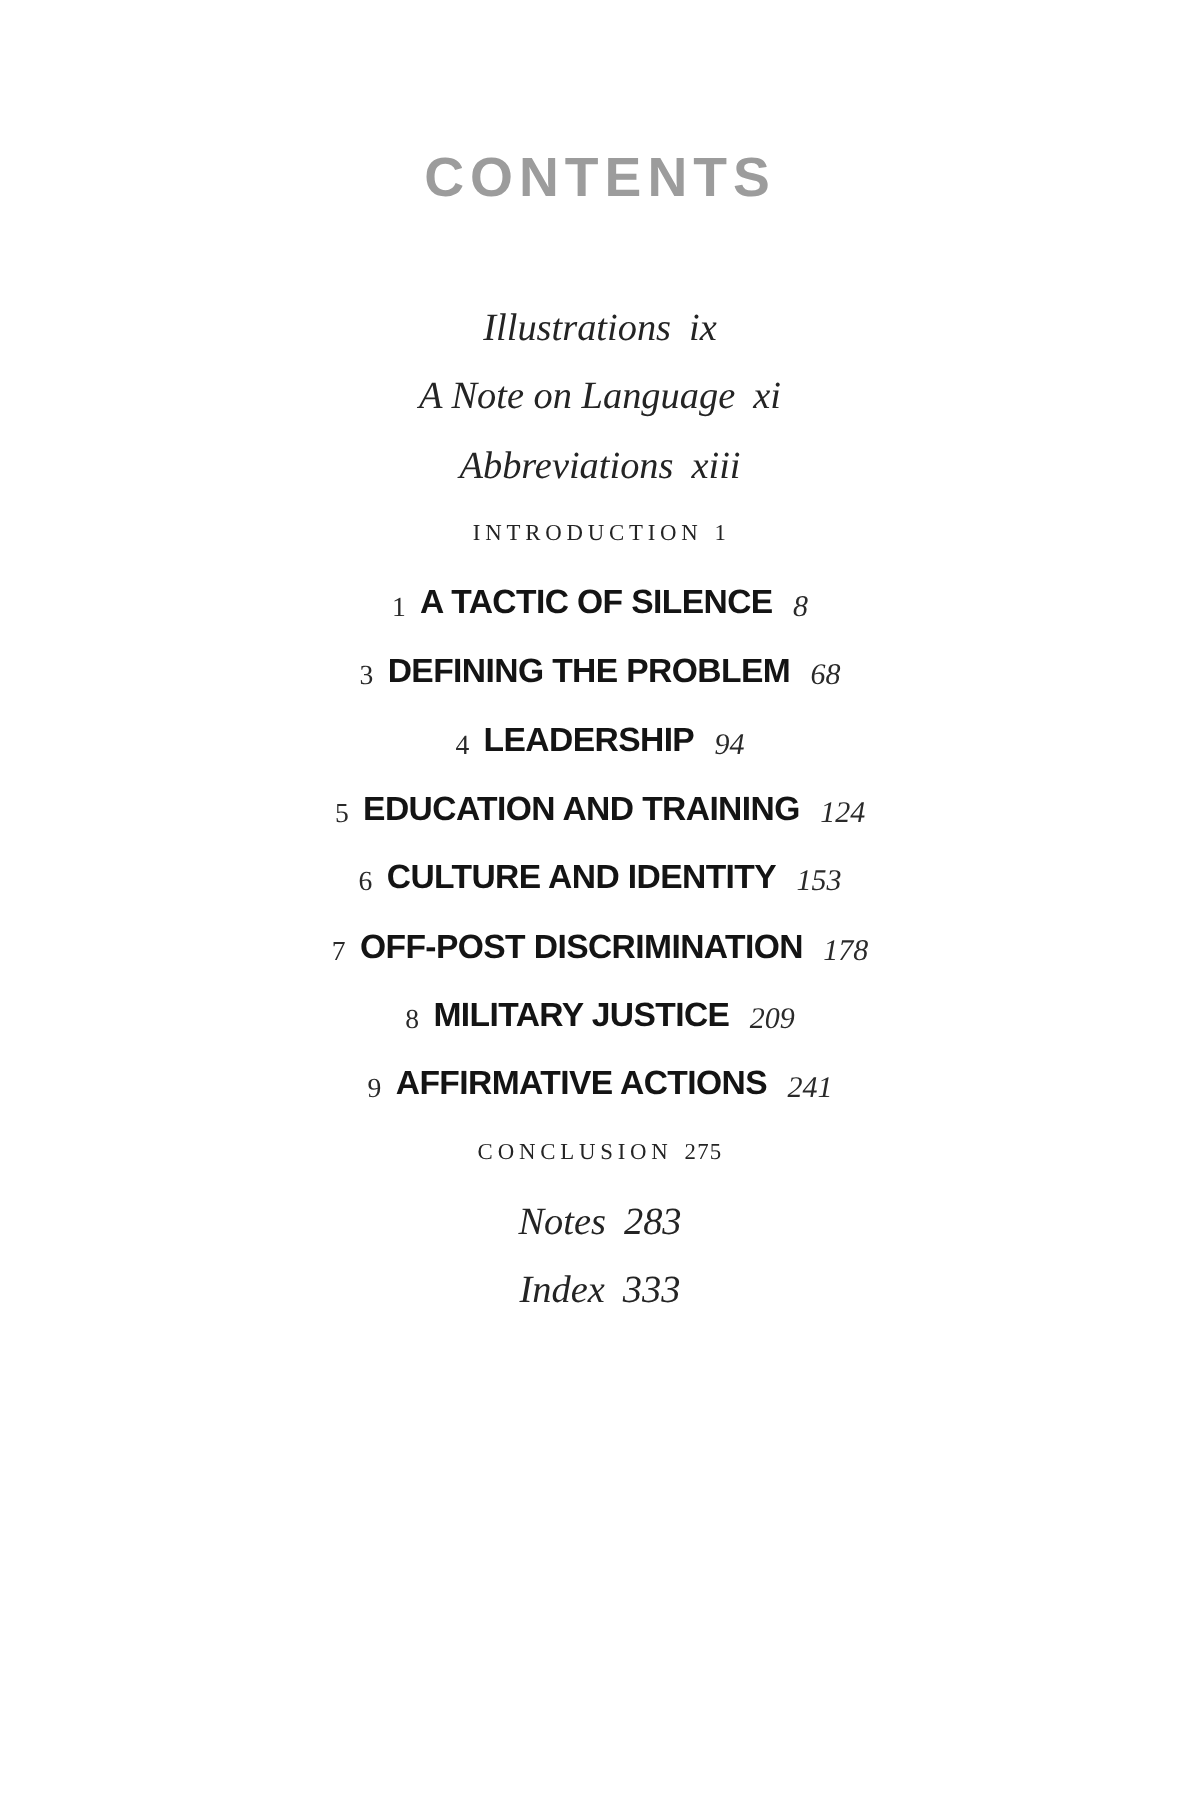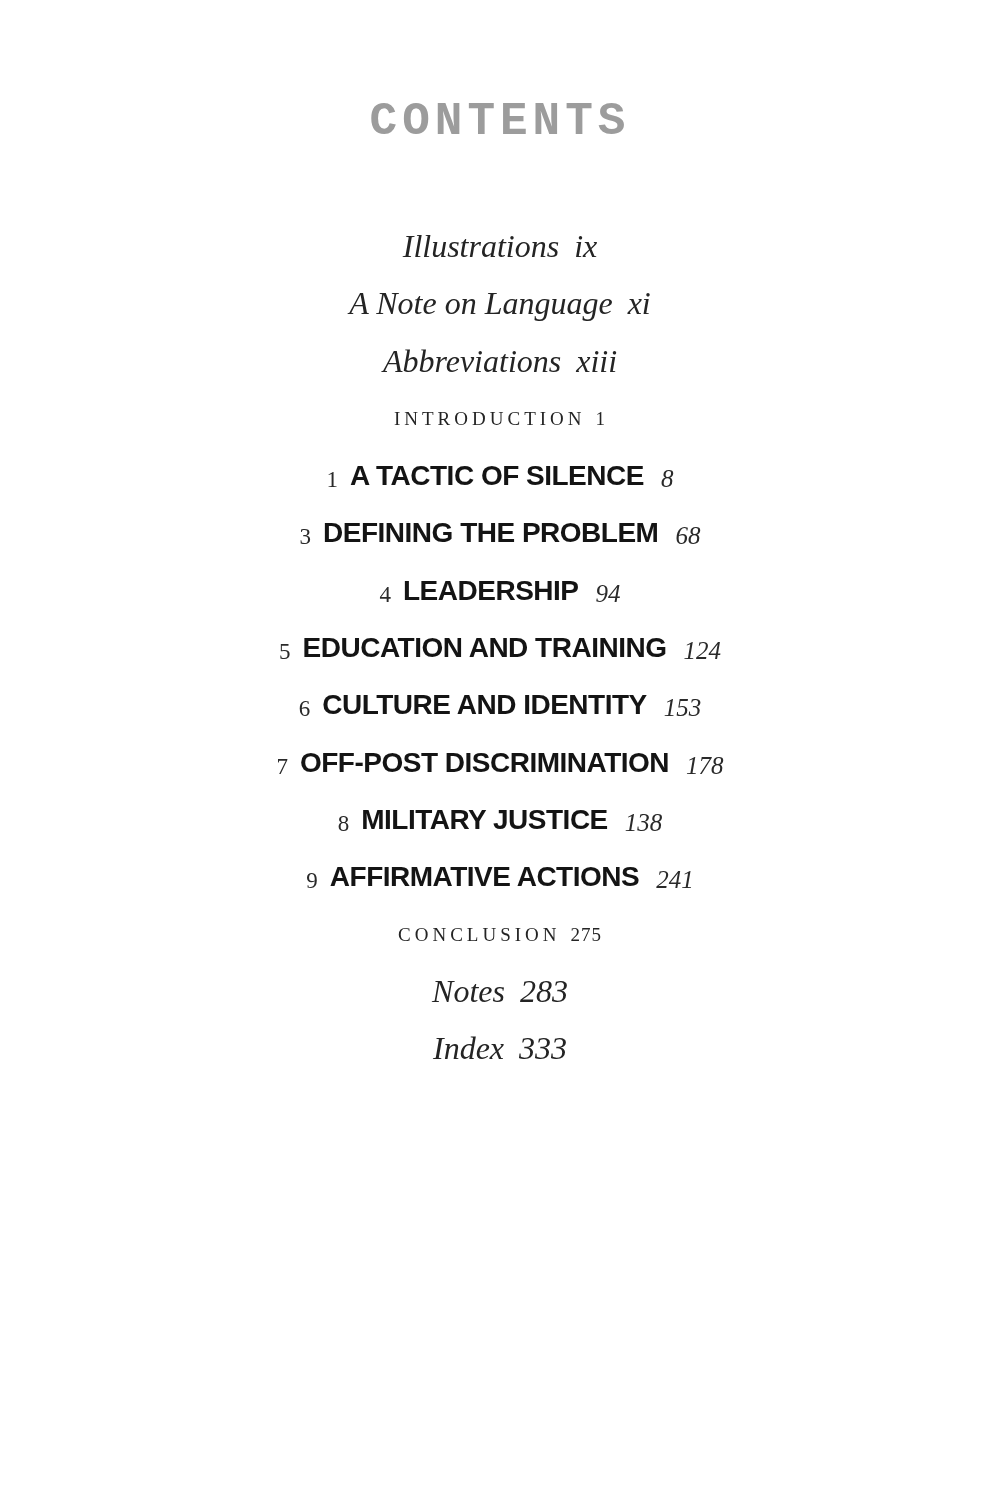--- a/index.html
+++ b/index.html
@@ -10,23 +10,23 @@
   .page {
     position: relative;
     width: 1000px;
     height: 1510px;
     background: #ffffff;
     overflow: hidden;
     font-family: "Liberation Serif", serif;
     color: #1c1c1c;
   }
   .toc-title {
-    padding-top: 96px;
+    padding-top: 120px;
     text-align: center;
-    font-family: Liberation Mono, monospace;
+    font-family: Liberation Sans, sans-serif;
     font-weight: 700;
     font-size: 46px;
     letter-spacing: 5px;
     color: #9c9c9c;
   }
   .toc-list {
     margin-top: 70px;
   }
   .toc-row {
     height: 57.3px;
@@ -125,21 +125,21 @@
 
     <div class="toc-row row-chapter">
       <span class="chapter-number">6</span><span class="entry-label">CULTURE AND IDENTITY</span><span class="entry-page">153</span>
     </div>
 
     <div class="toc-row row-chapter">
       <span class="chapter-number">7</span><span class="entry-label">OFF-POST DISCRIMINATION</span><span class="entry-page">178</span>
     </div>
 
     <div class="toc-row row-chapter">
-      <span class="chapter-number">8</span><span class="entry-label">MILITARY JUSTICE</span><span class="entry-page">138</span>
+      <span class="chapter-number">8</span><span class="entry-label">MILITARY JUSTICE</span><span class="entry-page">209</span>
     </div>
 
     <div class="toc-row row-chapter">
       <span class="chapter-number">9</span><span class="entry-label">AFFIRMATIVE ACTIONS</span><span class="entry-page">241</span>
     </div>
 
     <div class="toc-row row-caps">
       <span class="entry-label">CONCLUSION</span><span class="entry-page">275</span>
     </div>
 

